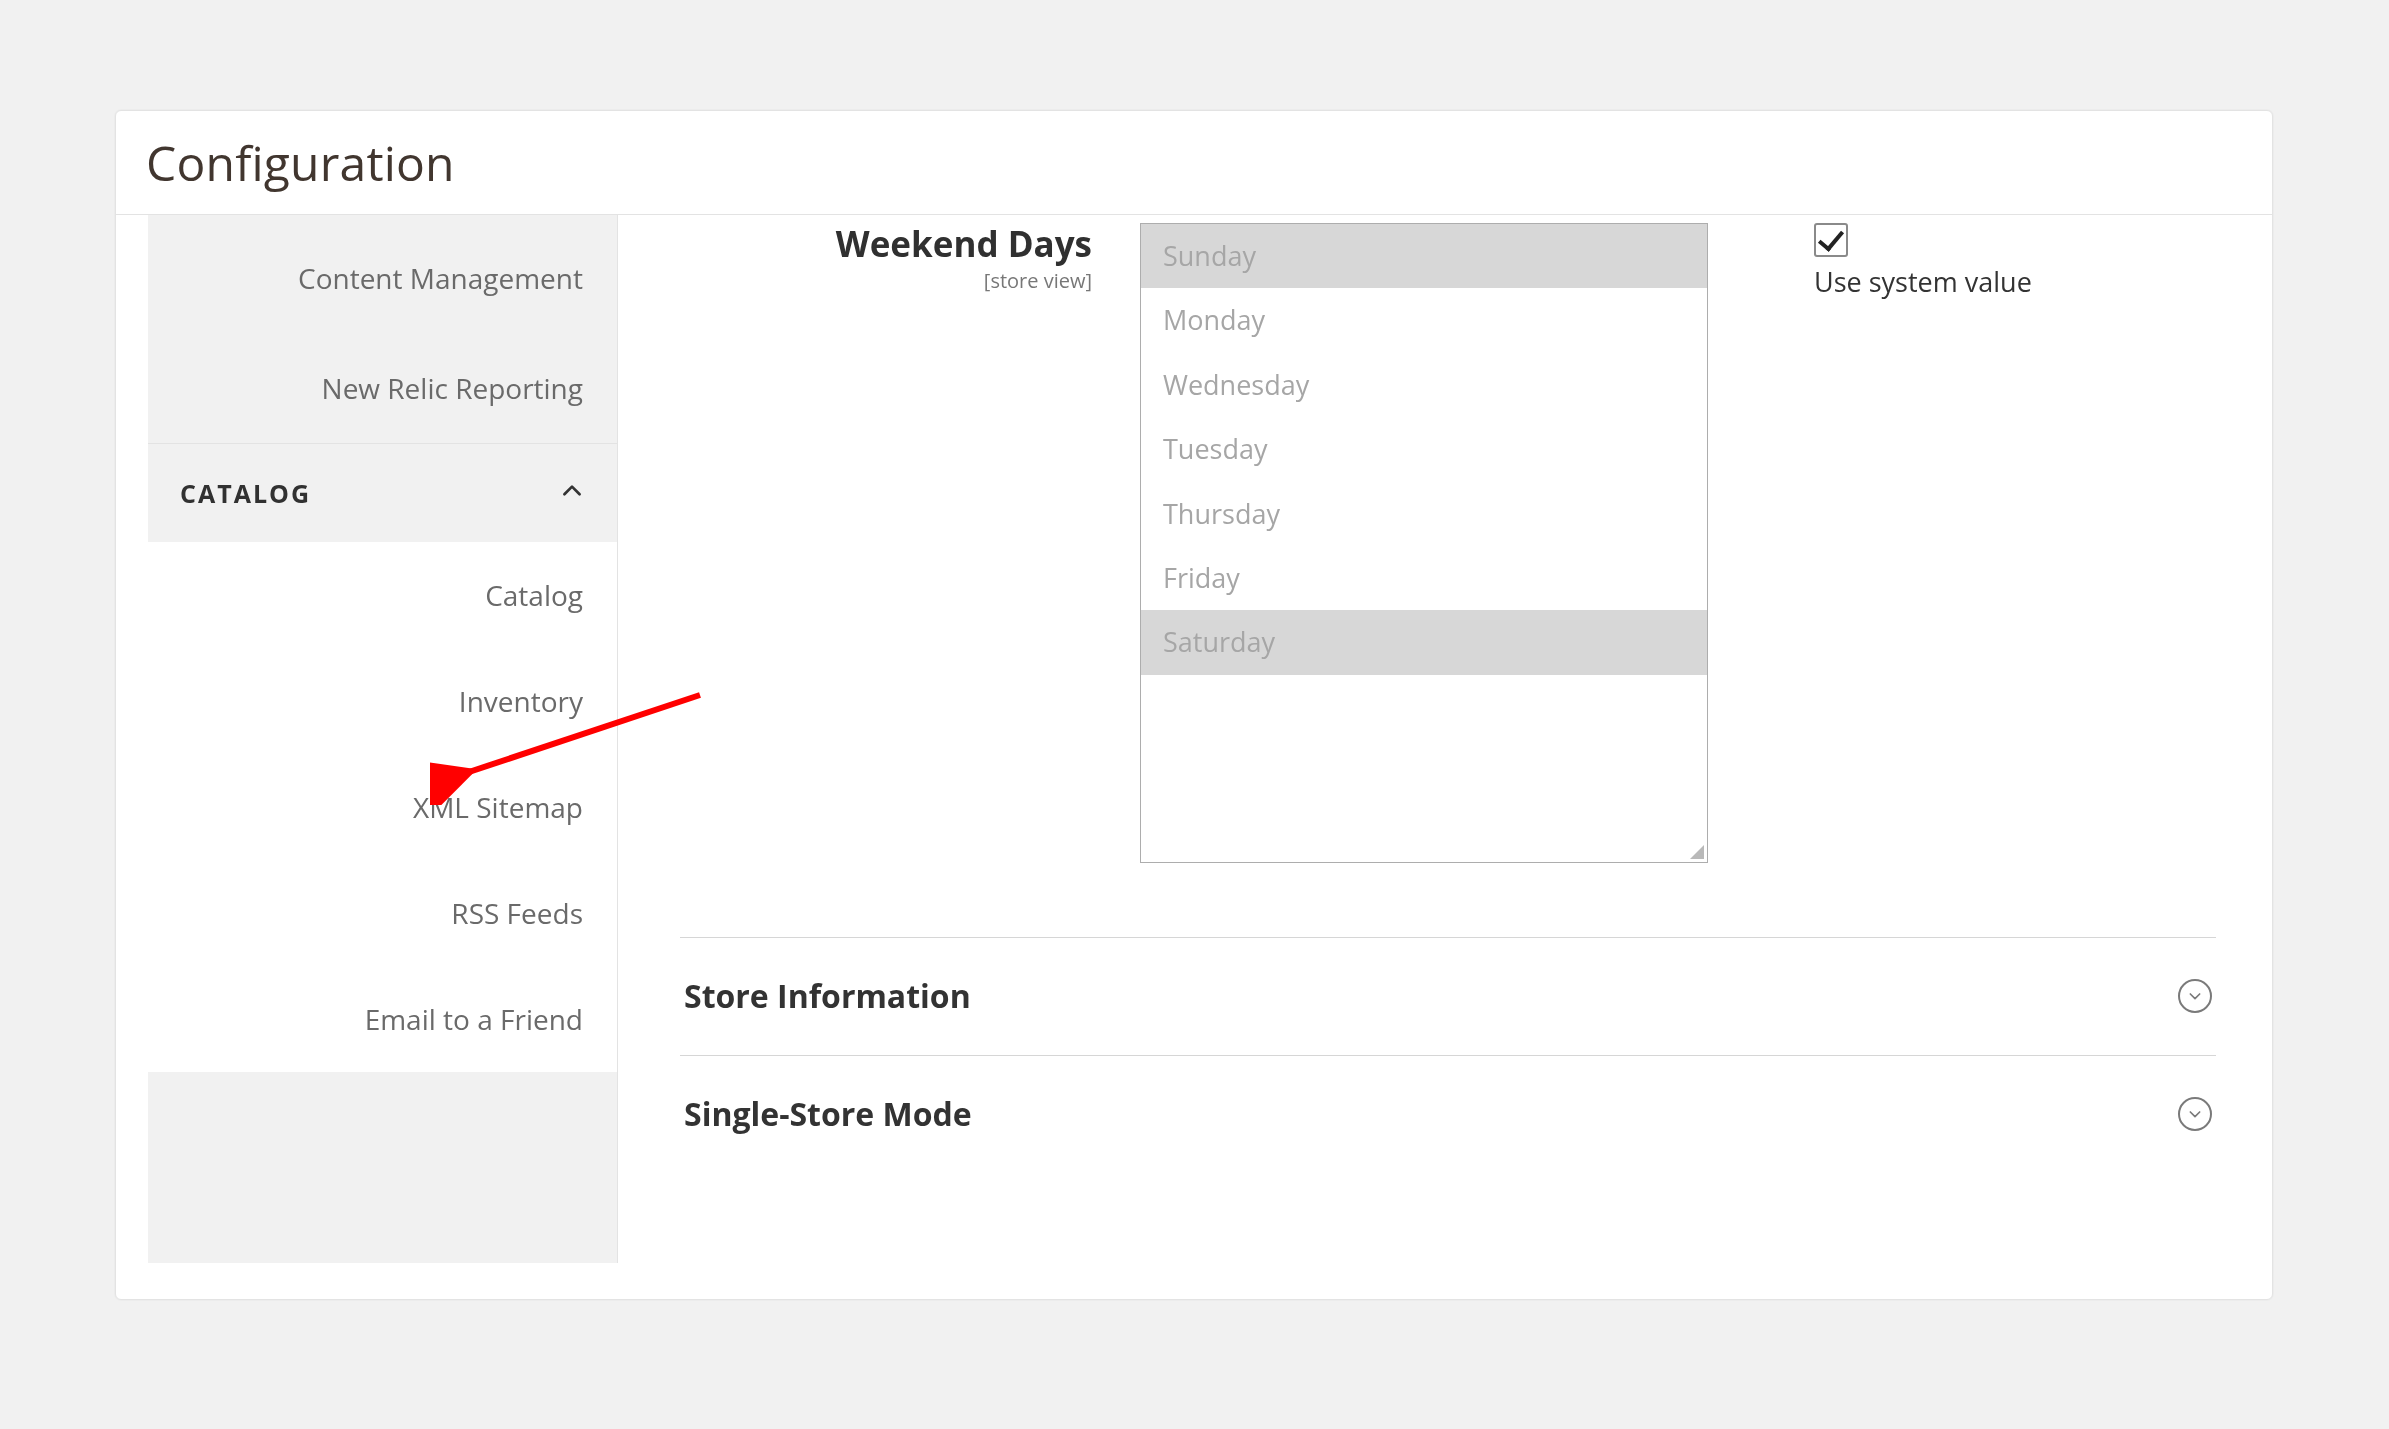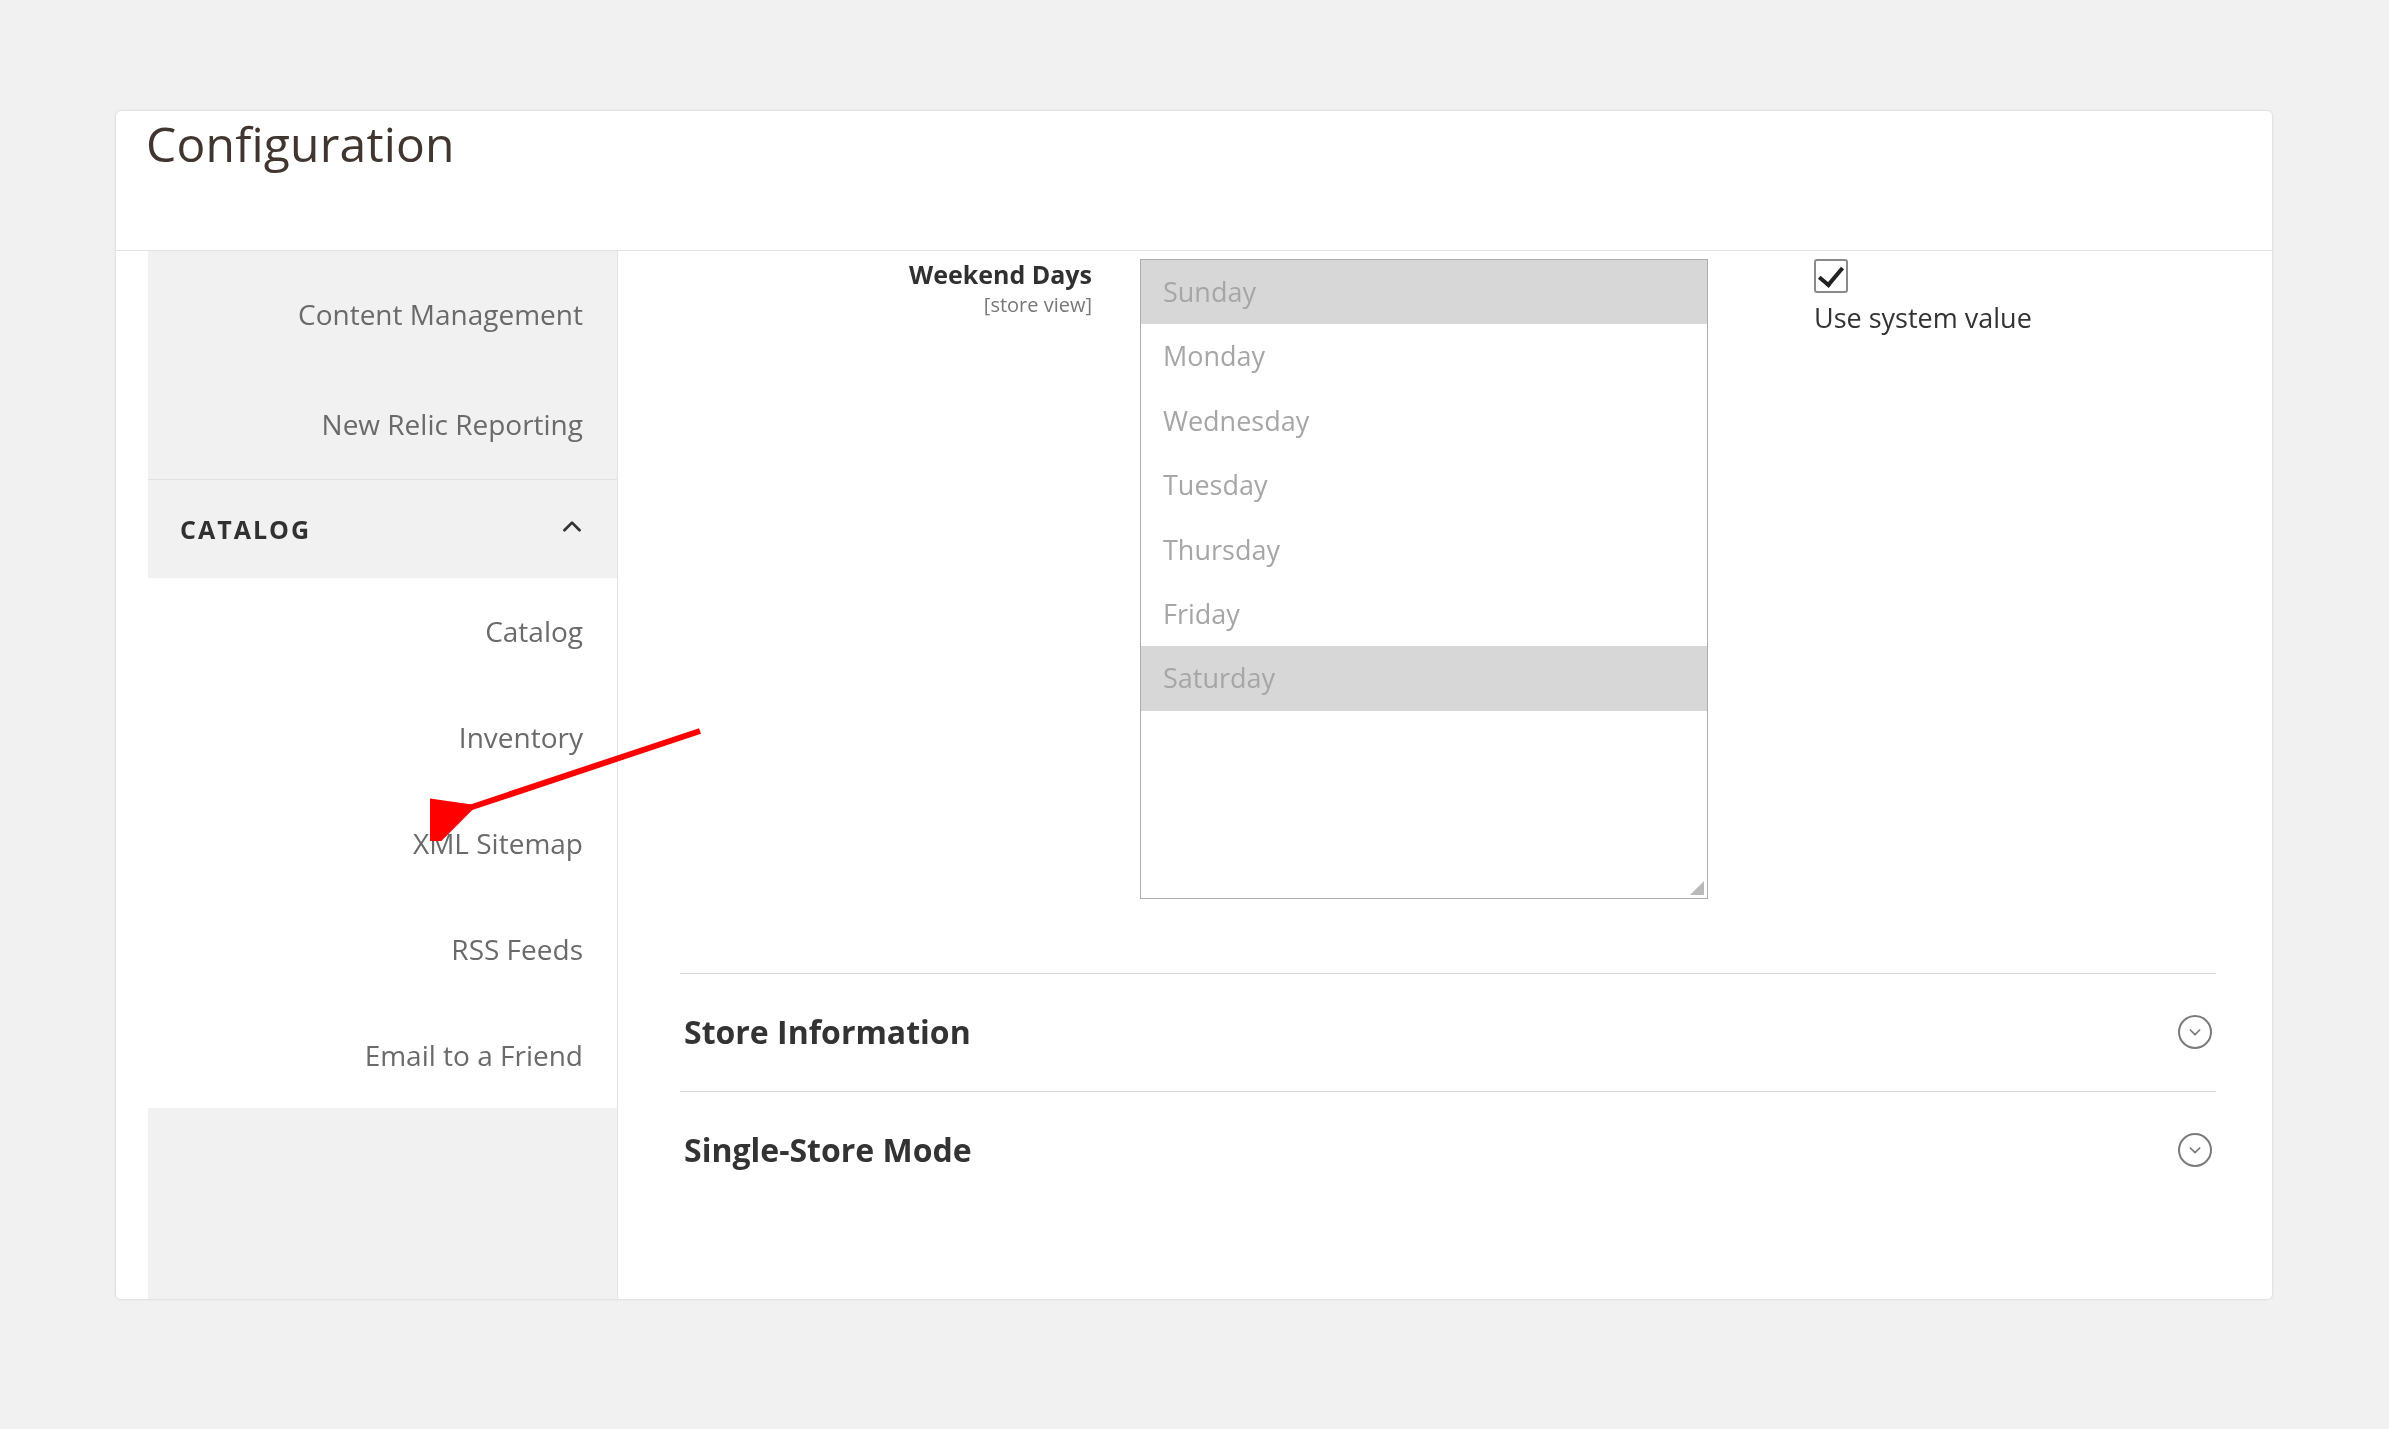--- a/index.html
+++ b/index.html
@@ -27,24 +27,25 @@
     background: #ffffff;
     border: 1px solid #e3e3e3;
     border-radius: 6px;
     box-shadow: 0 0 0 1px rgba(0,0,0,0.02);
     overflow: hidden;
   }
 
   
   .panel-header {
     position: relative;
-    height: 140px;
+    height: 104px;
     border-bottom: 1px solid #e3e3e3;
     padding: 0 30px;
     display: flex;
+    align-items: center;
     justify-content: space-between;
   }
   .page-title {
     font-size: 48px;
     font-weight: 400;
     color: #41362f;
     letter-spacing: .2px;
   }
   .save-btn {
     background: #eb5202;
@@ -122,21 +123,21 @@
     padding-top: 8px;
   }
 
   .field-label-col {
     width: 460px;
     text-align: right;
     padding-right: 48px;
     padding-top: 0;
   }
   .field-label {
-    font-size: 25px;
+    font-size: 35px;
     font-weight: 700;
     color: #303030;
     display: block;
     line-height: 1.2;
   }
   .field-scope {
     font-size: 20px;
     color: #777;
     display: block;
     margin-top: 2px;

